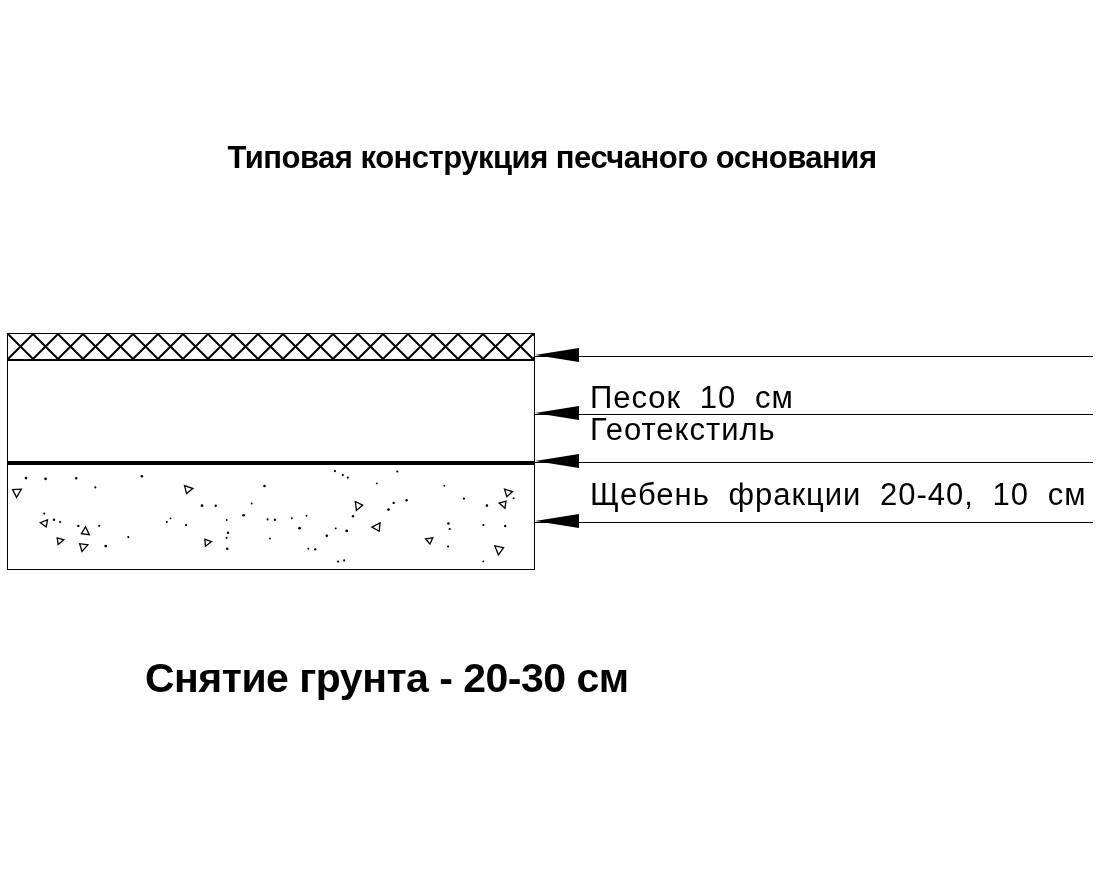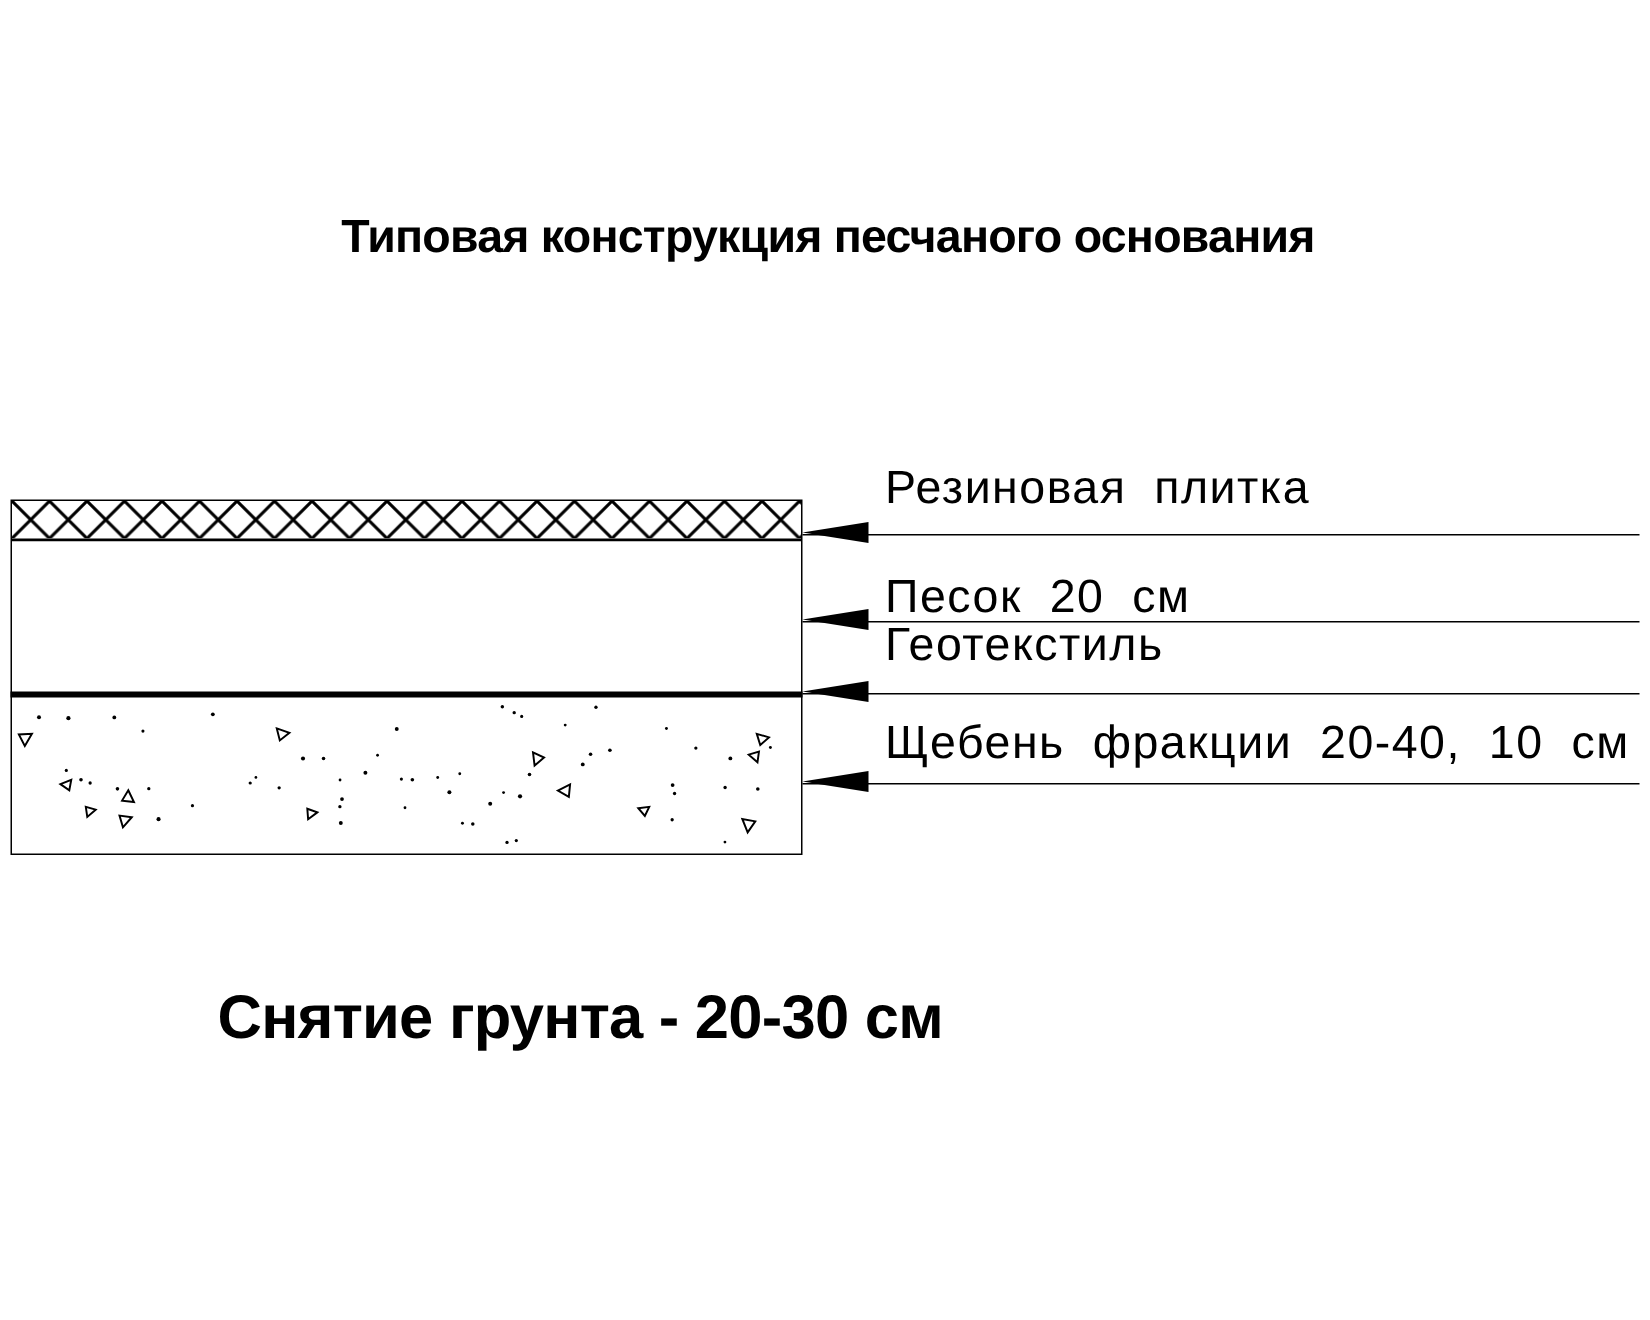--- a/index.html
+++ b/index.html
@@ -201,20 +201,19 @@
   <div class="leader leader-2">
     <span class="arrowhead"></span>
   </div>
   <div class="leader leader-3">
     <span class="arrowhead"></span>
   </div>
   <div class="leader leader-4">
     <span class="arrowhead"></span>
   </div>
 
-  <div class="layer-label label-1">Резиновая плитка</div>
-  <div class="layer-label label-2">Песок 20 см</div>
+  <div class="layer-label label-2">Песок 10 см</div>
   <div class="layer-label label-3">Геотекстиль</div>
   <div class="layer-label label-4">Щебень фракции 20-40, 10 см</div>
 
   <div class="note">Снятие грунта - 20-30 см</div>
 
 </div>
 
 </body></html>

